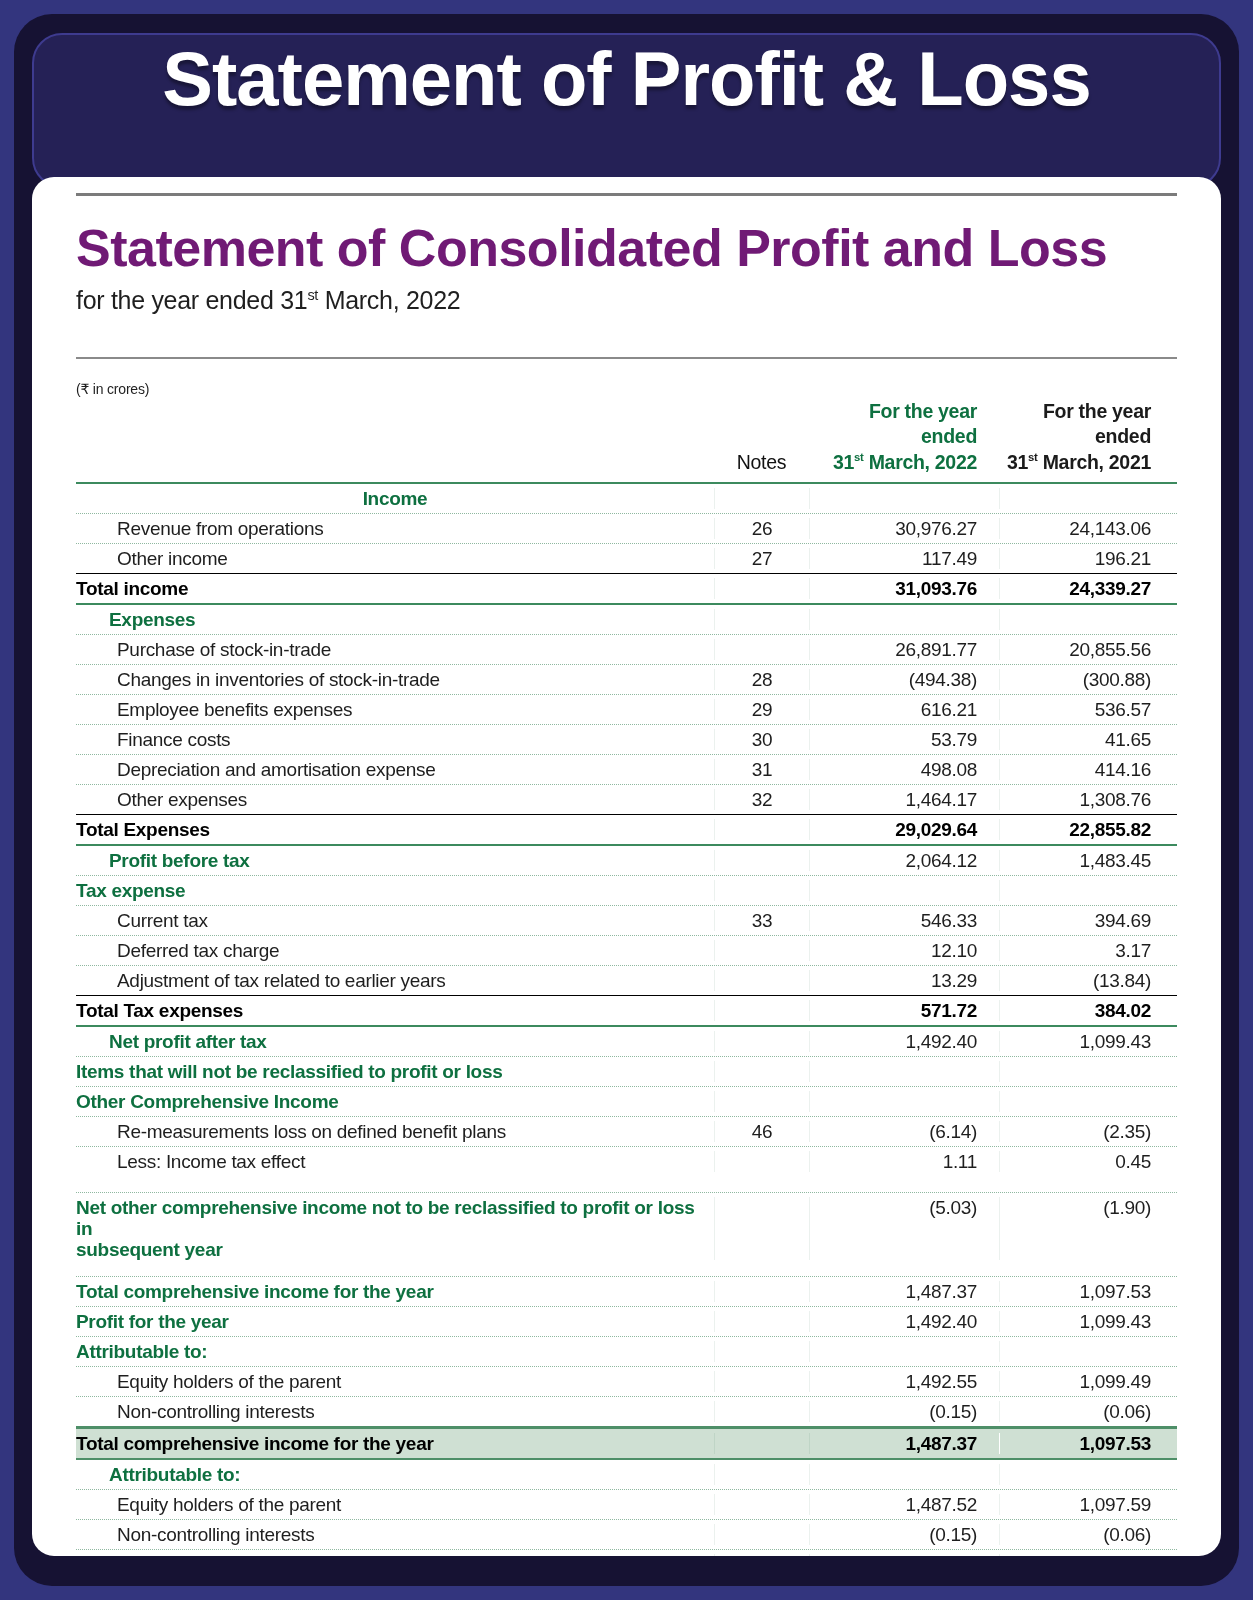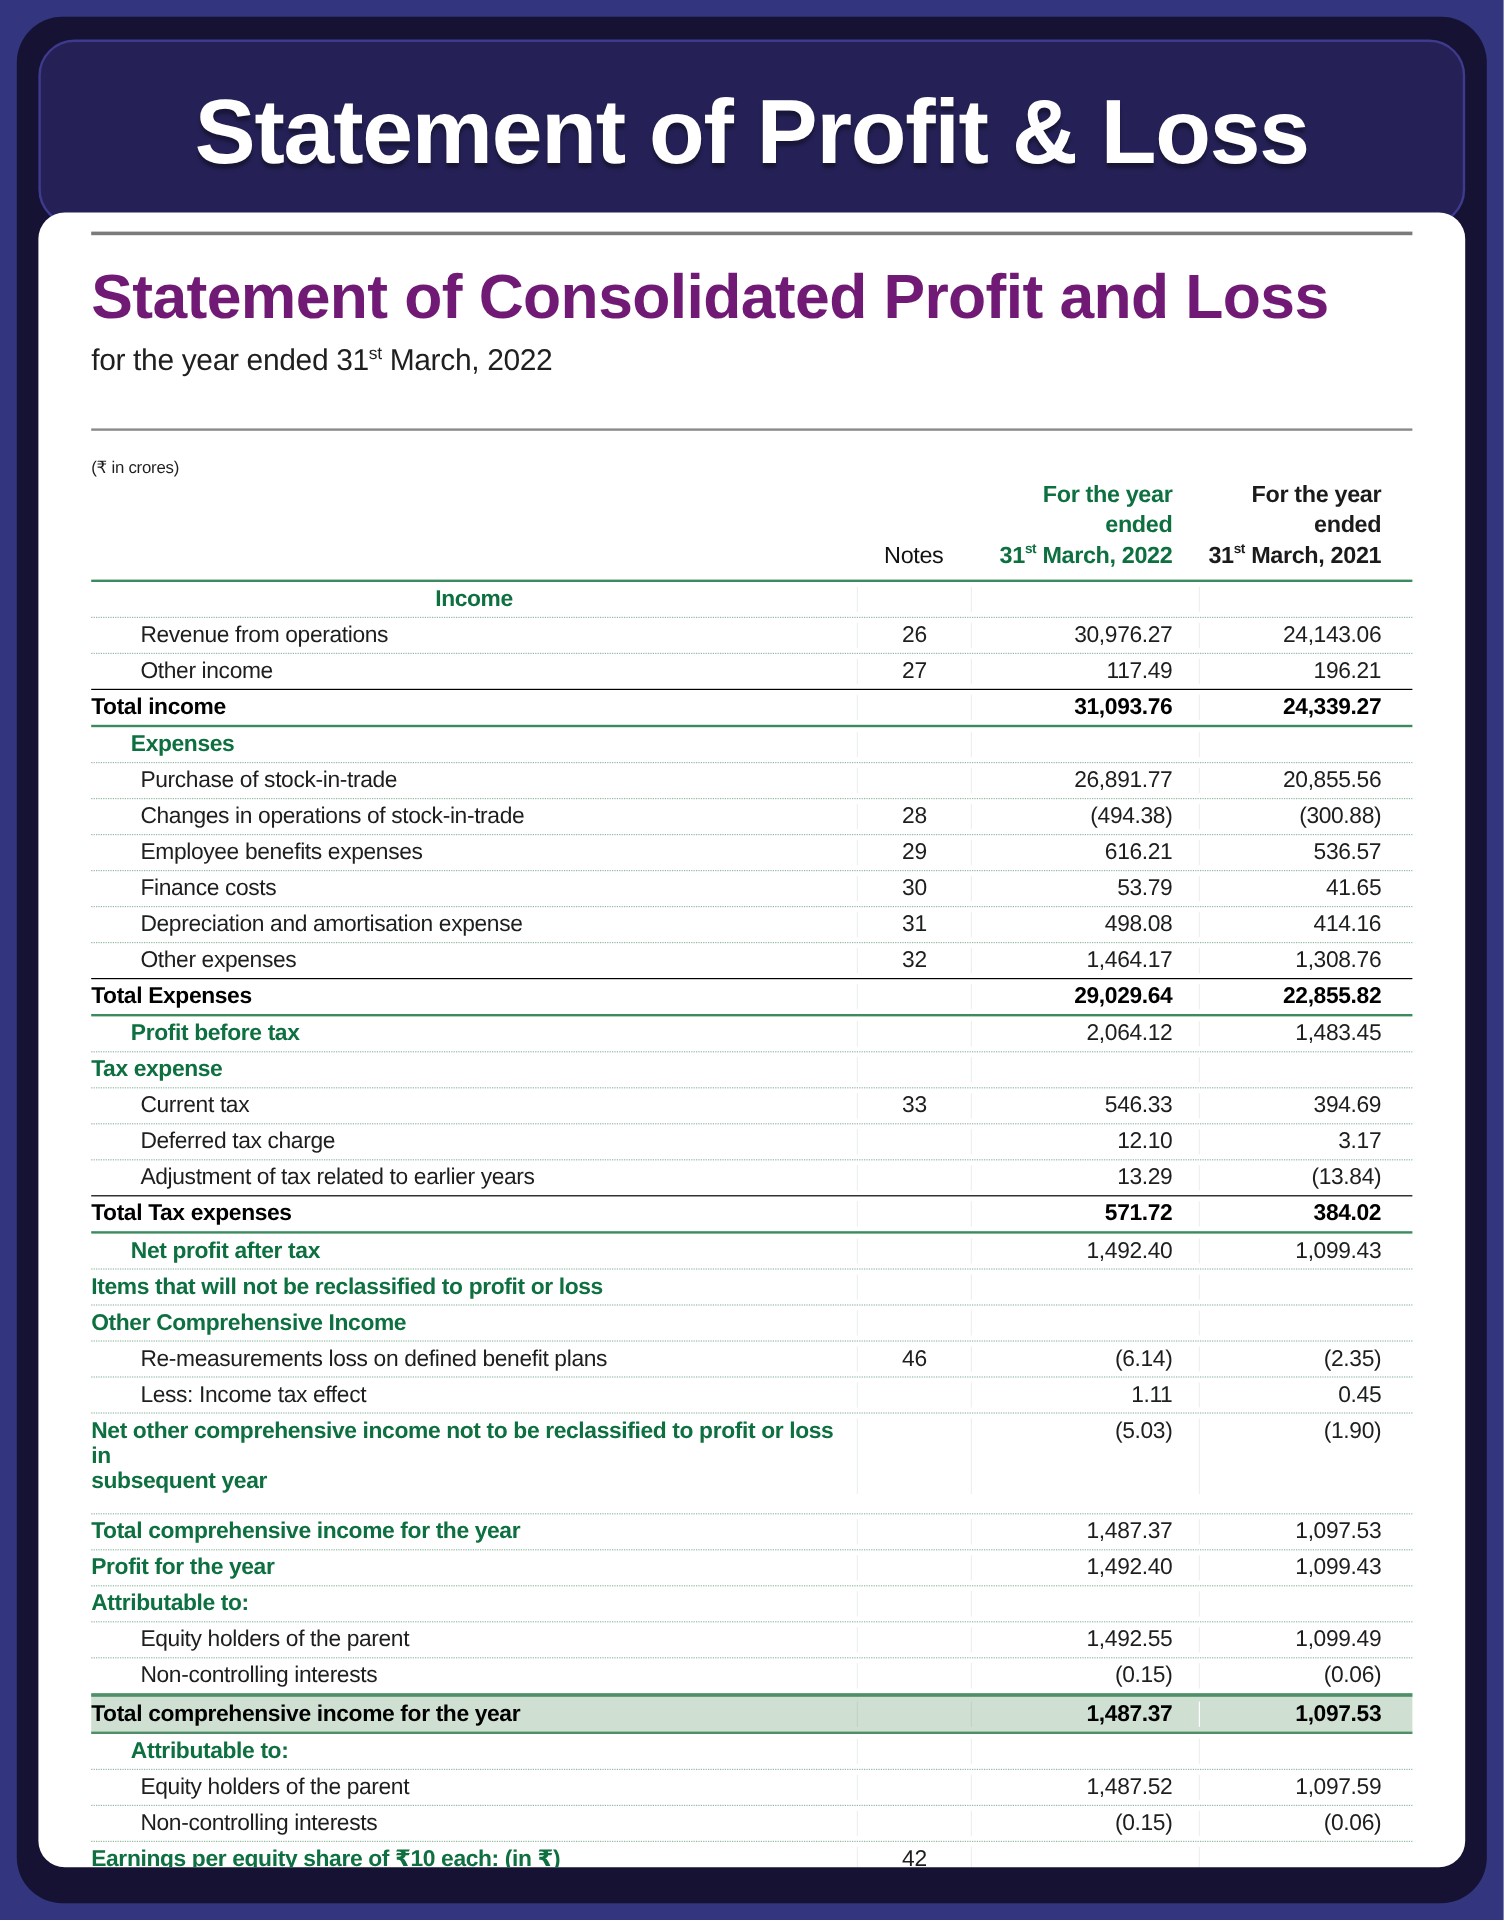--- a/index.html
+++ b/index.html
@@ -10,21 +10,21 @@
     -webkit-font-smoothing:antialiased;
     overflow:hidden;
   }
   .inner{
     position:absolute;left:14px;top:14px;right:14px;bottom:14px;
     background:#161233;border-radius:38px;
   }
   .banner{
     margin:19px 18px 0 18px;height:155px;
     background:#252156;border:2px solid #3e3b8f;border-radius:30px;
-    display:flex;align-items:center;justify-content:center;
+    display:flex;align-items:flex-start;justify-content:center;
     box-sizing:border-box;
   }
   .banner-title{
     color:#ffffff;font-size:76px;font-weight:700;letter-spacing:-1px;
     text-shadow:0 4px 3px rgba(0,0,0,0.35);
     white-space:nowrap;
   }
   .card{
     position:absolute;left:18px;right:18px;top:163px;bottom:30px;
     background:#ffffff;border-radius:22px;
@@ -72,21 +72,21 @@
 
   .row.item .cell-label{padding-left:41px;}
   .row.section .cell-label,.row.green .cell-label{color:#0e7040;font-weight:700;}
   .row.total{font-weight:700;color:#000;border-top:1px solid #000000;border-bottom:2px solid #3c8a5e;}
   .row.highlight{
     background:#cfe0d3;font-weight:700;color:#000;
     border-top:3px solid #4e8f68;border-bottom:2px solid #4e8f68;
   }
   .row.highlight .cell-v2{border-left:1px solid #ffffff;}
   .row.total + .row,.row.highlight + .row{border-top:none;margin-left:33px;}
-  .row.tall{padding-bottom:16px;}
+  .row.tall{padding-bottom:16px;margin-top:16px;}
   .table{border-bottom:3px solid #3c8a5e;}
 </style>
 </head>
 <body>
 
 <div class="inner">
   <div class="banner">
     <div class="banner-title">Statement of Profit &amp; Loss</div>
   </div>
 
@@ -136,21 +136,21 @@
           <div class="cell-v cell-v1"></div>
           <div class="cell-v cell-v2"></div>
         </div>
         <div class="grid row item">
           <div class="cell-label">Purchase of stock-in-trade</div>
           <div class="cell-note"></div>
           <div class="cell-v cell-v1">26,891.77</div>
           <div class="cell-v cell-v2">20,855.56</div>
         </div>
         <div class="grid row item">
-          <div class="cell-label">Changes in operations of stock-in-trade</div>
+          <div class="cell-label">Changes in inventories of stock-in-trade</div>
           <div class="cell-note">28</div>
           <div class="cell-v cell-v1">(494.38)</div>
           <div class="cell-v cell-v2">(300.88)</div>
         </div>
         <div class="grid row item">
           <div class="cell-label">Employee benefits expenses</div>
           <div class="cell-note">29</div>
           <div class="cell-v cell-v1">616.21</div>
           <div class="cell-v cell-v2">536.57</div>
         </div>

